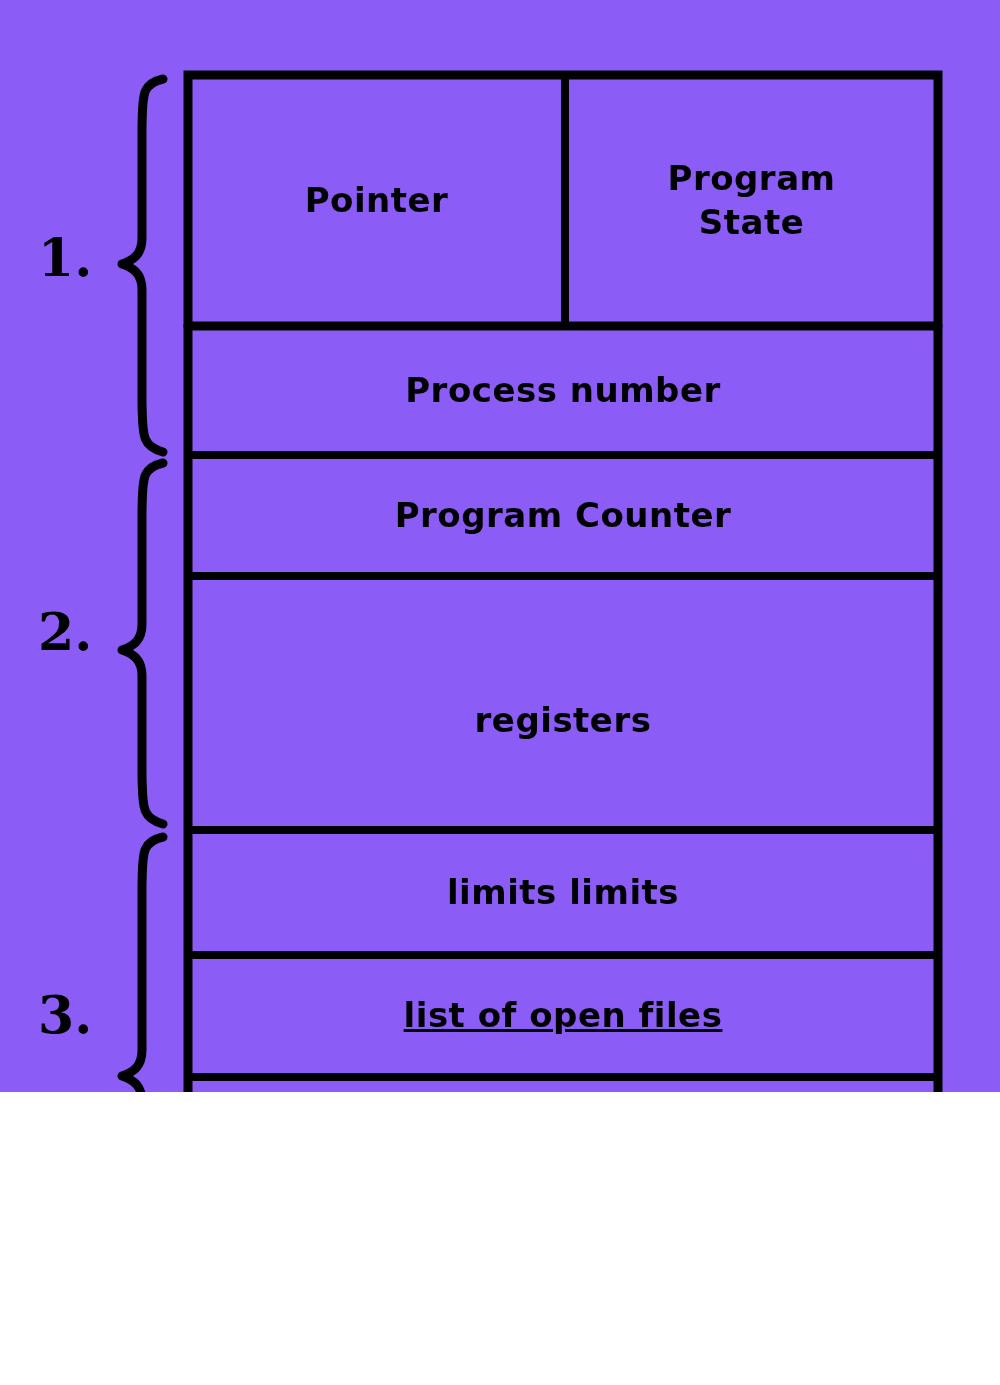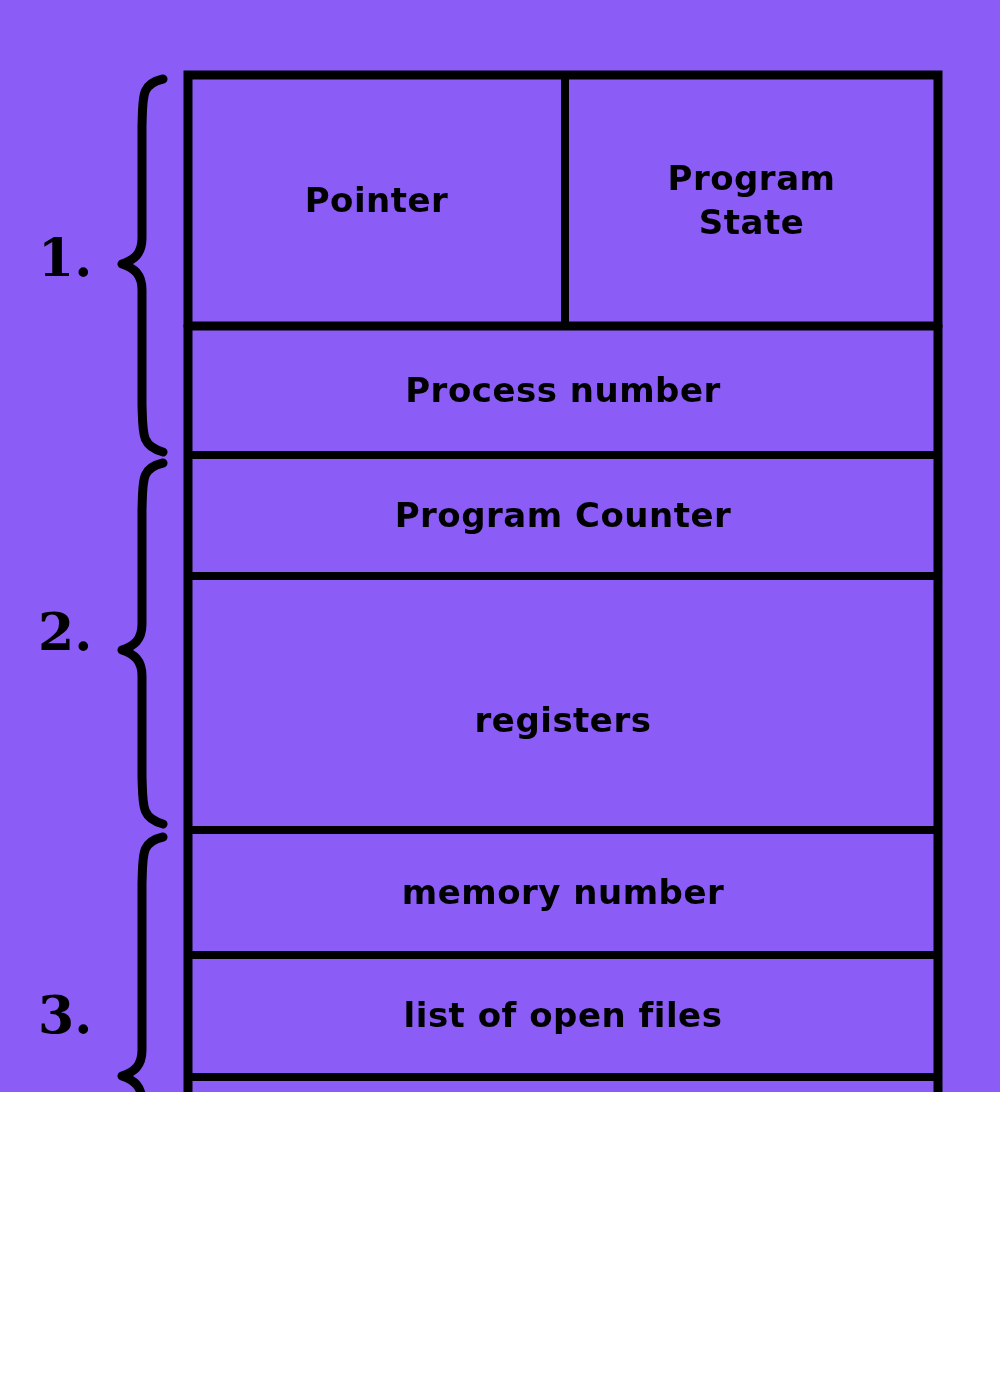--- a/index.html
+++ b/index.html
@@ -86,23 +86,23 @@
 
   <div class="cell-label" style="left:565px; top:75px; width:373px; height:251px;">Program
 State</div>
 
   <div class="cell-label" style="left:188px; top:326px; width:750px; height:129px;">Process  number</div>
 
   <div class="cell-label" style="left:188px; top:455px; width:750px; height:121px;">Program  Counter</div>
 
   <div class="cell-label" style="left:188px; top:594px; width:750px; height:254px;">registers</div>
 
-  <div class="cell-label" style="left:188px; top:830px; width:750px; height:125px;">memory  number</div>
+  <div class="cell-label" style="left:188px; top:830px; width:750px; height:125px;">limits  limits</div>
 
-  <div class="cell-label" style="left:188px; top:955px; width:750px; height:122px;">list of open files</div>
+  <div class="cell-label" style="left:188px; top:955px; width:750px; height:122px;text-decoration:underline;">list of open files</div>
 
   <div style="position:absolute; left:188px; top:1077px; width:750px; height:253px;">
     <span class="ellipsis-dot" style="left:365px; top:56px;"></span>
     <span class="ellipsis-dot" style="left:365px; top:117px;"></span>
     <span class="ellipsis-dot" style="left:365px; top:178px;"></span>
   </div>
 
   <div class="group-number" style="left:38px; top:232px;">1.</div>
 
   <div class="group-number" style="left:38px; top:606px;">2.</div>

